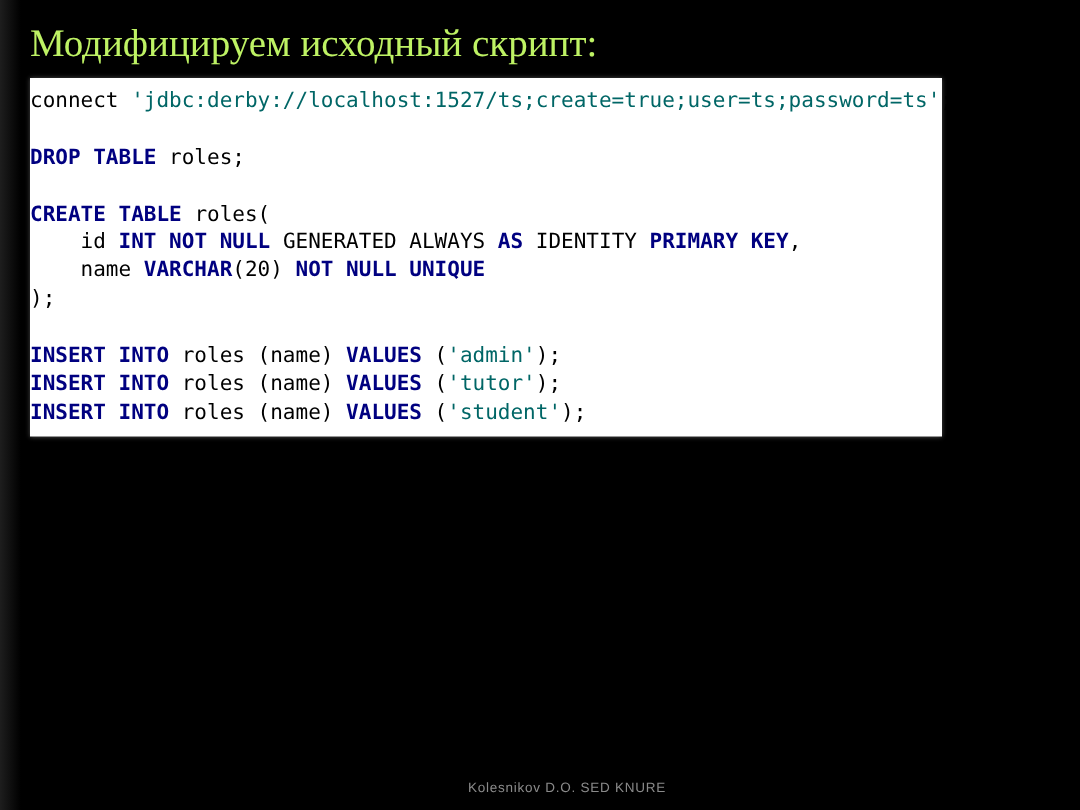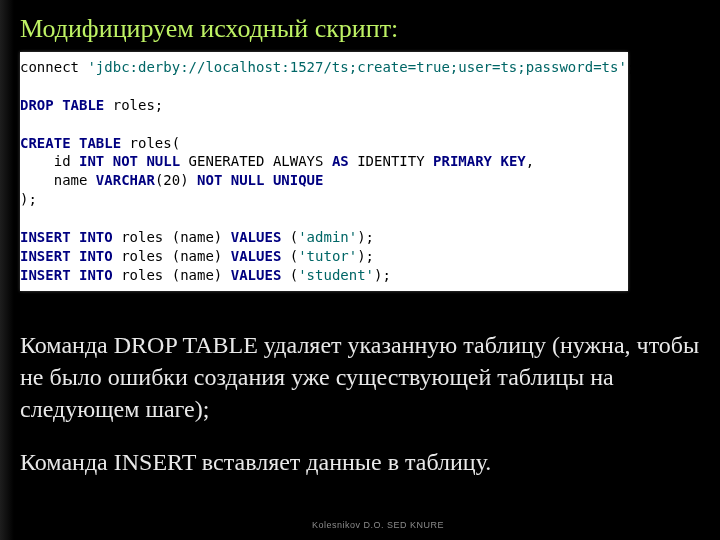--- a/index.html
+++ b/index.html
@@ -85,19 +85,15 @@
 <span class="plain">    id </span><span class="kw">INT NOT NULL</span><span class="plain"> GENERATED ALWAYS </span><span class="kw">AS</span><span class="plain"> IDENTITY </span><span class="kw">PRIMARY KEY</span><span class="plain">,</span>
 <span class="plain">    name </span><span class="kw">VARCHAR</span><span class="plain">(20) </span><span class="kw">NOT NULL UNIQUE</span>
 <span class="plain">);</span>
 
 <span class="kw">INSERT INTO</span><span class="plain"> roles (name) </span><span class="kw">VALUES</span><span class="plain"> (</span><span class="str">'admin'</span><span class="plain">);</span>
 <span class="kw">INSERT INTO</span><span class="plain"> roles (name) </span><span class="kw">VALUES</span><span class="plain"> (</span><span class="str">'tutor'</span><span class="plain">);</span>
 <span class="kw">INSERT INTO</span><span class="plain"> roles (name) </span><span class="kw">VALUES</span><span class="plain"> (</span><span class="str">'student'</span><span class="plain">);</span></div>
 
   <div class="spacer"></div>
 
-  <div class="body-text">
-    <p>Команда DROP TABLE удаляет указанную таблицу (нужна, чтобы не было ошибки создания уже существующей таблицы на следующем шаге);</p>
-    <p>Команда INSERT вставляет данные в таблицу.</p>
-  </div>
 
   <div class="footer">Kolesnikov D.O. SED KNURE</div>
 </div>
 
 </body></html>

